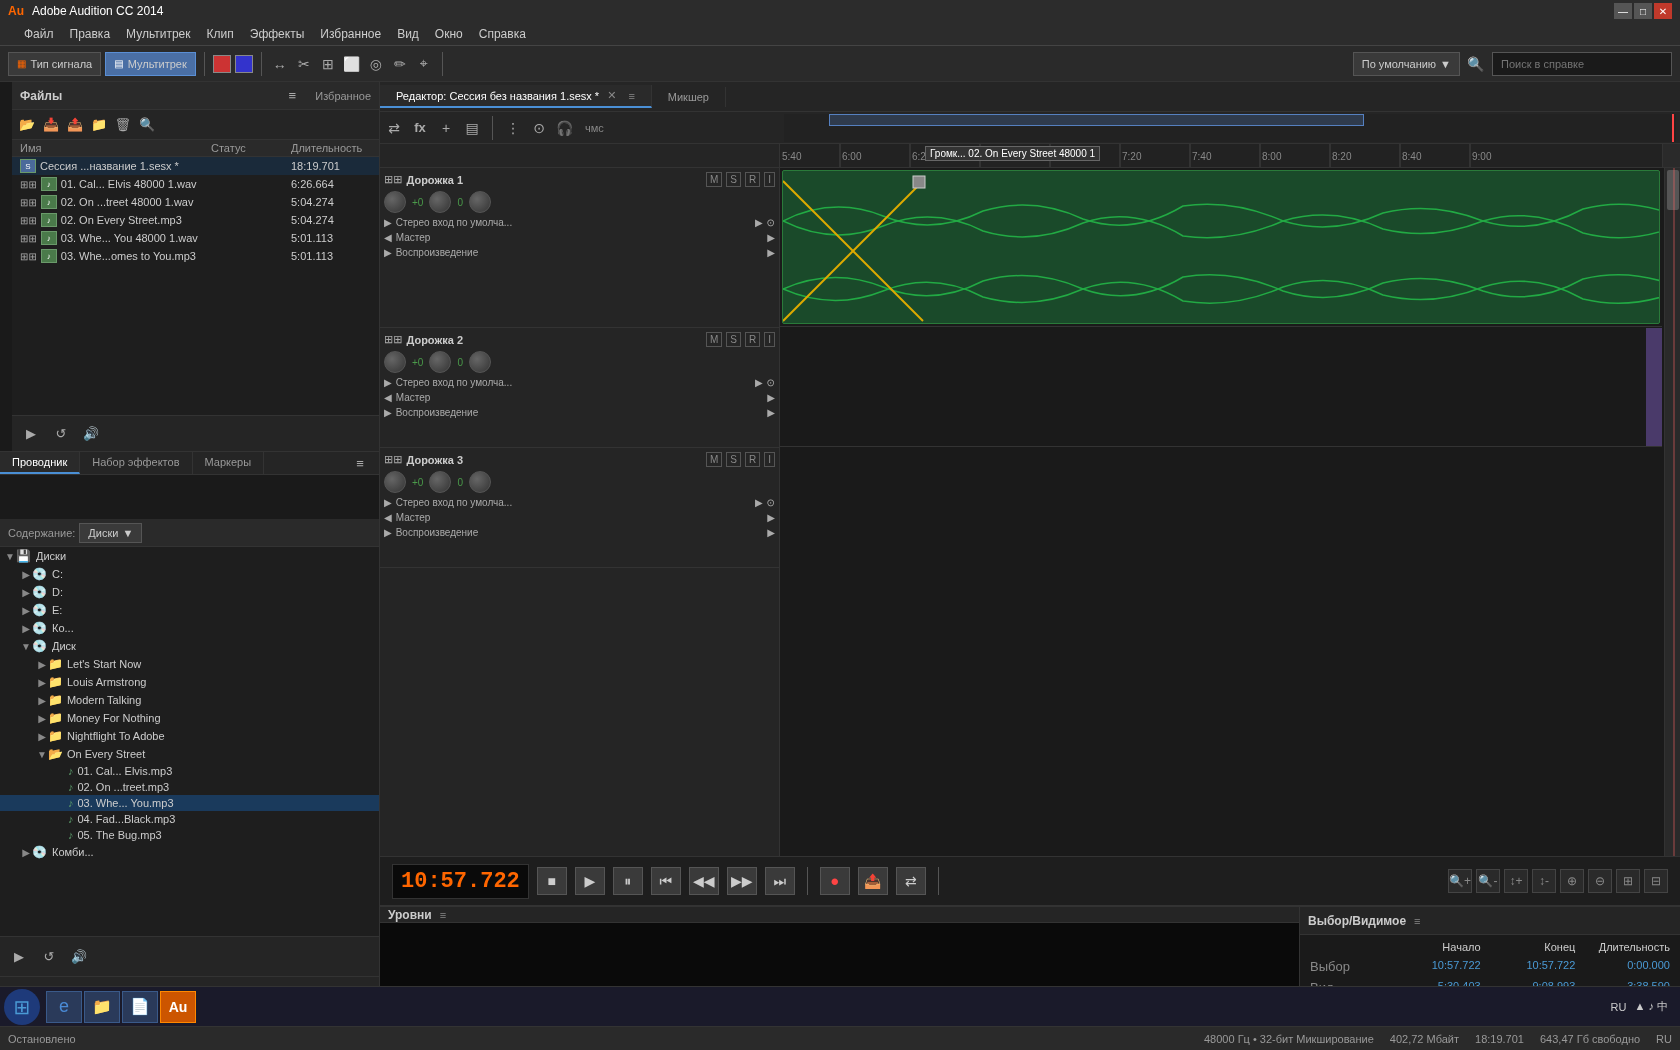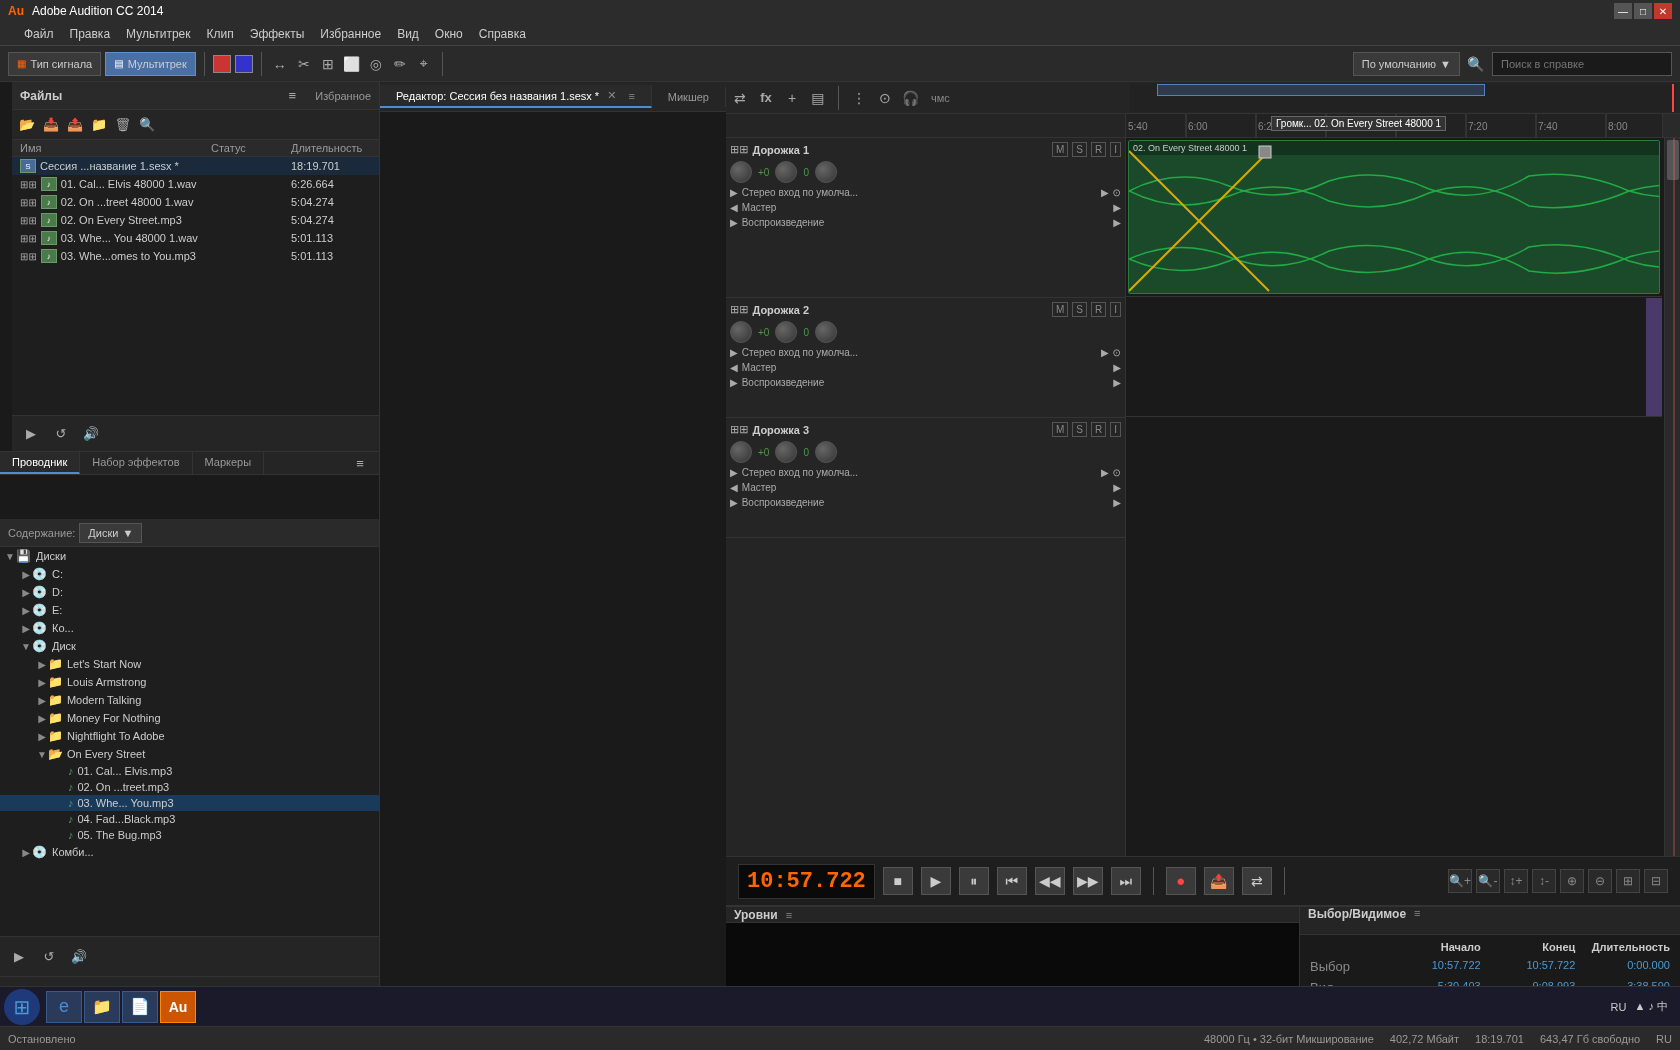--- a/index.html
+++ b/index.html
@@ -76,21 +76,21 @@
 
     
     #bottom-left { height: 60px; display: flex; border-top: 1px solid #333; }
     .bottom-tab { padding: 4px 12px; cursor: pointer; font-size: 11px; color: #999; }
     .bottom-tab.active { color: #fff; }
 
     
     #status-bar { background: #2a2a2a; height: 24px; display: flex; align-items: center; padding: 0 8px; border-top: 1px solid #333; font-size: 11px; color: #999; gap: 16px; position: fixed; bottom: 0; width: 100%; }
 
     
-    #right-panel { flex: 1; display: flex; }
+    #right-panel { flex: 1; display: flex; flex-direction: column; }
 
     
     #editor-tabs { background: #252525; height: 30px; display: flex; align-items: center; border-bottom: 1px solid #333; }
     .editor-tab { padding: 4px 16px; cursor: pointer; font-size: 11px; color: #999; border-right: 1px solid #333; display: flex; align-items: center; gap: 8px; }
     .editor-tab.active { background: #2a2a2a; color: #fff; border-bottom: 2px solid #4a8fd5; }
     .editor-tab .close-x { color: #888; cursor: pointer; }
 
     
     #multitrack { flex: 1; display: flex; flex-direction: column; background: #1a1a1a; }
 
@@ -102,25 +102,25 @@
     .transport-zoom { width: 24px; height: 24px; background: #2a2a2a; border: 1px solid #444; display: flex; align-items: center; justify-content: center; cursor: pointer; font-size: 12px; color: #888; }
 
     
     #bottom-panels { display: flex; background: #1a1a1a; height: 120px; border-top: 1px solid #333; }
     #levels-panel { flex: 1; border-right: 1px solid #333; display: flex; flex-direction: column; }
     #levels-header { background: #252525; height: 16px; display: flex; align-items: center; padding: 0 8px; border-bottom: 1px solid #333; }
     #levels-content { flex: 1; background: #0a0a0a; position: relative; }
     #levels-scale { height: 20px; background: #1a1a1a; display: flex; align-items: center; padding: 0 4px; border-top: 1px solid #333; }
 
     #selection-panel { width: 380px; display: flex; flex-direction: column; }
-    #selection-header { background: #252525; height: 28px; display: flex; padding: 0 8px; border-bottom: 1px solid #333; }
+    #selection-header { background: #252525; height: 28px; display: flex; align-items: center; padding: 0 8px; border-bottom: 1px solid #333; }
     .selection-grid { display: grid; grid-template-columns: 80px 1fr 1fr 1fr; padding: 4px 8px; gap: 2px; }
     .sel-label { font-size: 13px; color: #888; padding: 2px; }
     .sel-value { font-size: 11px; color: #4a9ad5; padding: 2px; text-align: right; }
-    .sel-header-label { font-size: 11px; color: #ccc; padding: 2px; text-align: right; font-weight: bold; }
+    .sel-header-label { font-size: 11px; color: #ccc; padding: 2px; text-align: right; font-weight: normal; }
 
     
     ::-webkit-scrollbar { width: 8px; height: 8px; }
     ::-webkit-scrollbar-track { background: #1a1a1a; }
     ::-webkit-scrollbar-thumb { background: #555; border-radius: 4px; }
 
     
     #ruler-container { position: relative; height: 28px; background: #222; overflow: hidden; }
   </style>
 </head>
@@ -583,21 +583,20 @@
             </div>
           </div>
 
         </div>
 
         <div style="flex:1; position:relative; overflow:hidden; background:#1a1a1a;">
 
           <div style="position:absolute;top:0;left:0;right:18px;height:159px;border-bottom:1px solid #333;">
 
             <div style="position:absolute;top:2px;left:2px;right:2px;bottom:2px;background:#1a4a2a;border:1px solid #2a7a3a;border-radius:2px;">
-              <div style="font-size:9px;color:#ccc;padding:2px 4px;background:rgba(0,0,0,0.3);">02. On Every Street 48000 1</div>
 
               <svg style="position:absolute;top:20px;left:0;width:100%;height:60px;">
                 <rect width="100%" height="100%" fill="transparent"></rect>
 
                 <path d="M0,30 Q50,5 100,25 Q150,45 200,20 Q250,5 300,28 Q350,45 400,15 Q450,8 500,30 Q550,45 600,22 Q650,10 700,30 Q750,45 800,18 Q850,5 900,28 Q950,45 1000,20 Q1100,5 1200,30" stroke="#22aa44" fill="none" stroke-width="1.5"></path>
                 <path d="M0,30 Q50,55 100,35 Q150,15 200,40 Q250,55 300,32 Q350,15 400,45 Q450,52 500,30 Q550,15 600,38 Q650,50 700,30 Q750,15 800,42 Q850,55 900,32 Q950,15 1000,40 Q1100,55 1200,30" stroke="#22aa44" fill="none" stroke-width="1.5"></path>
               </svg>
 
               <svg style="position:absolute;top:88px;left:0;width:100%;height:60px;">
                 <path d="M0,30 Q50,8 100,28 Q150,48 200,22 Q250,8 300,30 Q350,48 400,18 Q450,10 500,32 Q550,48 600,24 Q650,12 700,32 Q750,48 800,20 Q850,8 900,30 Q950,48 1000,22 Q1100,8 1200,30" stroke="#22aa44" fill="none" stroke-width="1.5"></path>

